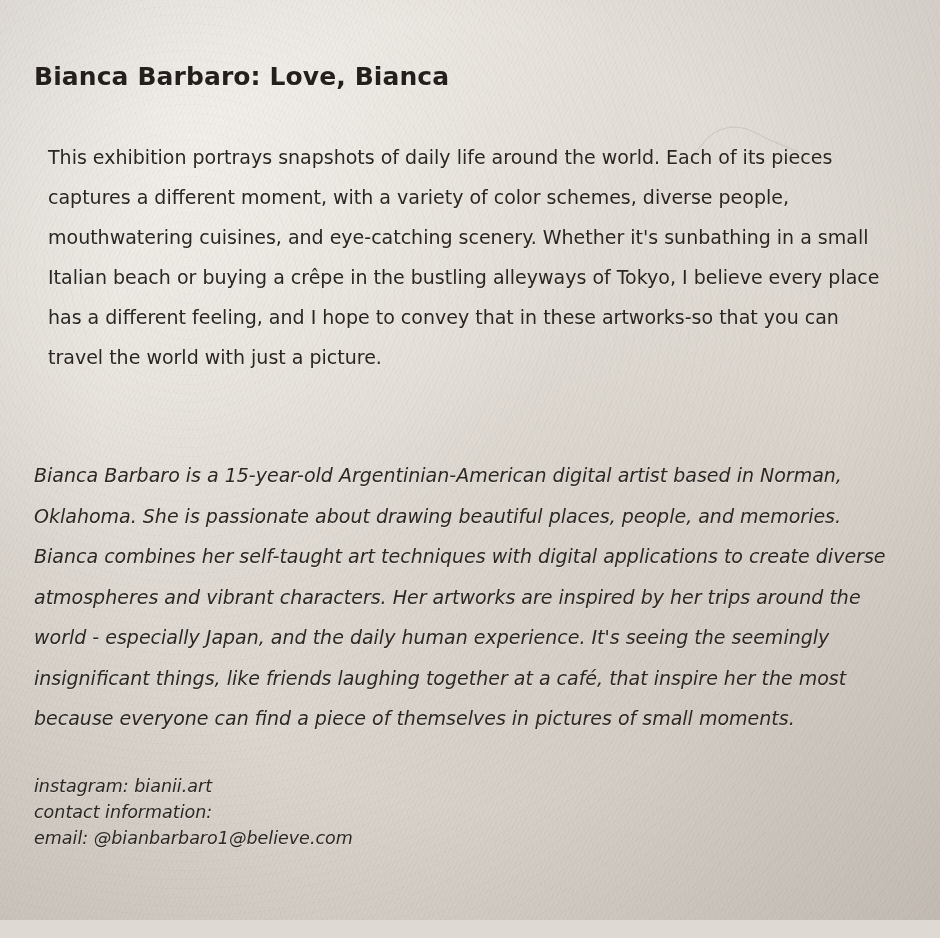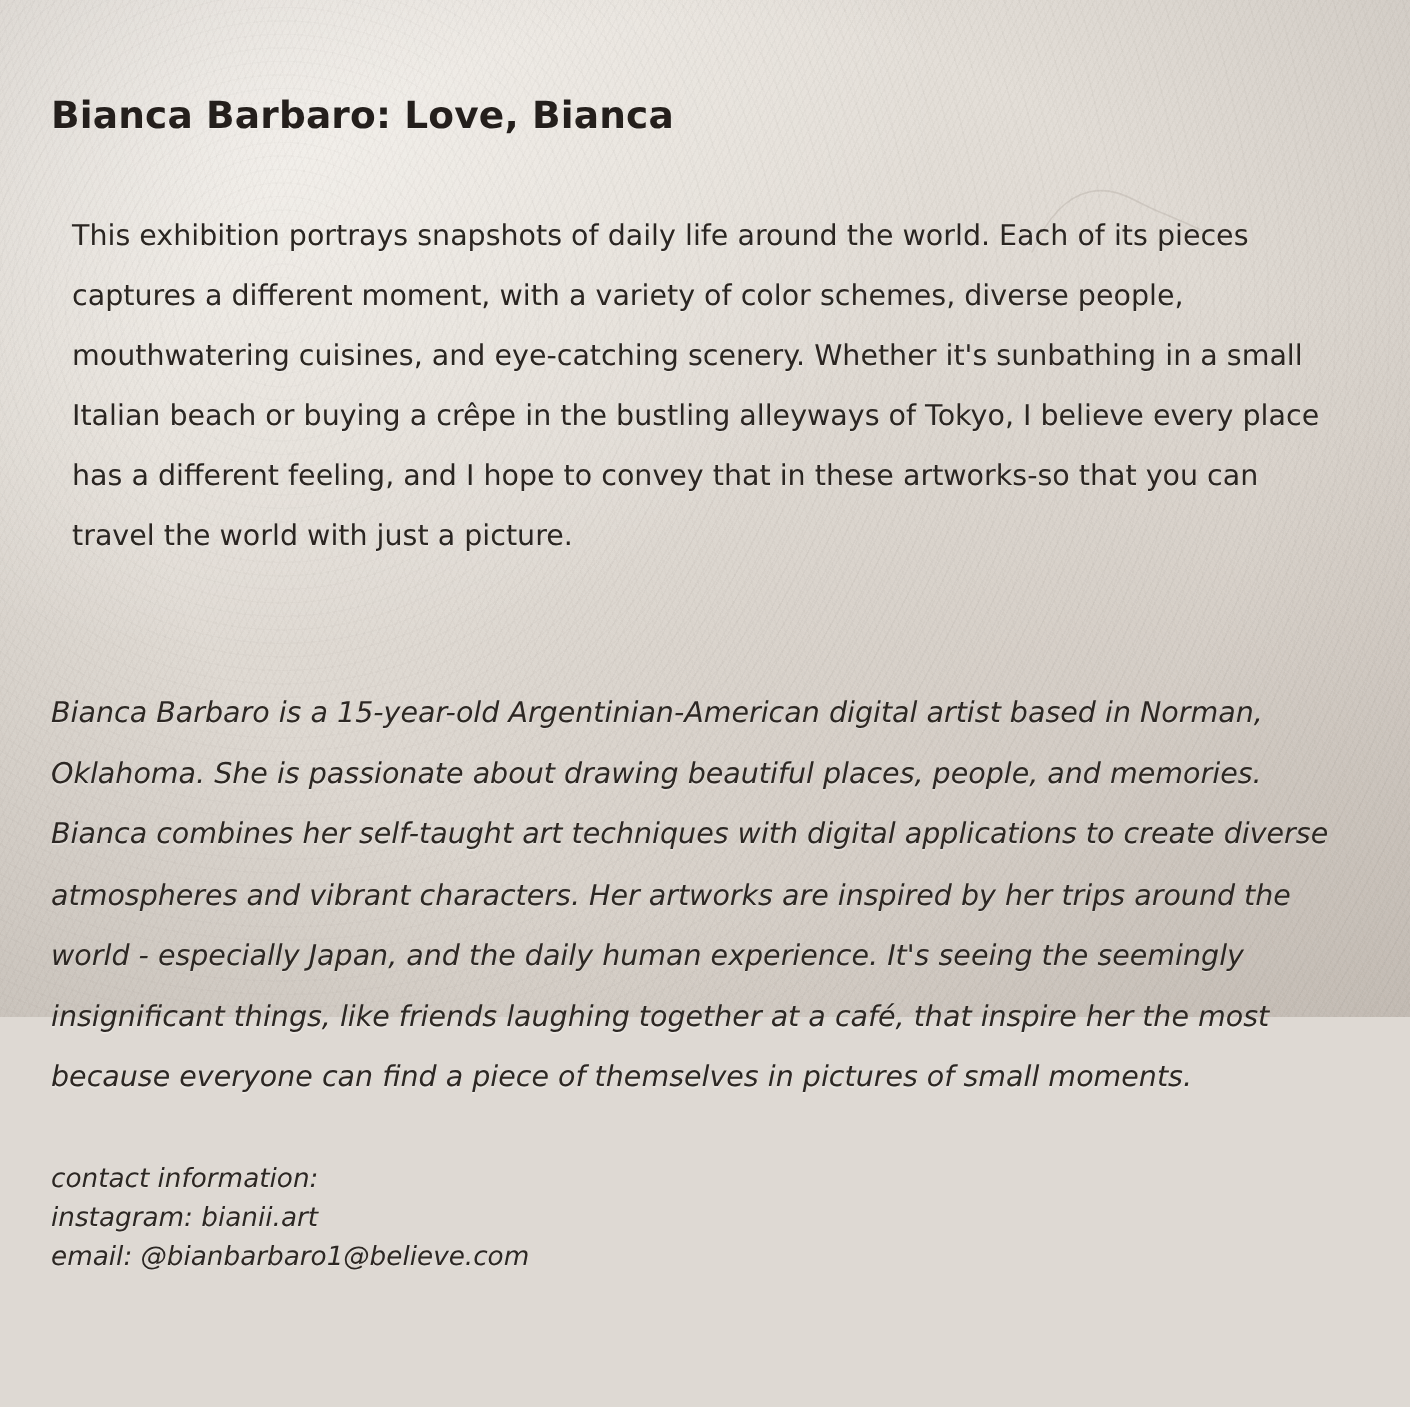--- a/index.html
+++ b/index.html
@@ -11,21 +11,21 @@
     height: 938px;
     overflow: hidden;
     font-family: "DejaVu Sans", sans-serif;
     background: #ded9d3;
   }
 
   
   #panel {
     position: relative;
     width: 940px;
-    height: 678px;
+    height: 920px;
     background:
       radial-gradient(ellipse at 18% 12%, rgba(255,253,250,0.55) 0%, rgba(255,255,255,0) 42%),
       radial-gradient(ellipse at 82% 78%, rgba(196,188,180,0.40) 0%, rgba(255,255,255,0) 46%),
       linear-gradient(160deg, #e6e1db 0%, #e3ded7 28%, #ddd7d0 58%, #d6cfc7 100%);
     box-sizing: border-box;
   }
 
   
   #grain {
     position: absolute;
@@ -125,19 +125,19 @@
 
     <h1 class="title">Bianca Barbaro: Love, Bianca</h1>
 
     <p class="body-para">This exhibition portrays snapshots of daily life around the world. Each of its pieces captures a different moment, with a variety of color schemes, diverse people, mouthwatering cuisines, and eye-catching scenery. Whether it's sunbathing in a small Italian beach or buying a crêpe in the bustling alleyways of Tokyo, I believe every place has a different feeling, and I hope to convey that in these artworks-so that you can travel the world with just a picture.</p>
 
     <div class="bio-block">
       <p class="bio-para">Bianca Barbaro is a 15-year-old Argentinian-American digital artist based in Norman, Oklahoma. She is passionate about drawing beautiful places, people, and memories. Bianca combines her self-taught art techniques with digital applications to create diverse atmospheres and vibrant characters. Her artworks are inspired by her trips around the world - especially Japan, and the daily human experience. It's seeing the seemingly insignificant things, like friends laughing together at a café, that inspire her the most because everyone can find a piece of themselves in pictures of small moments.</p>
     </div>
 
     <div class="contact-block">
+      <p class="contact-line">instagram: bianii.art</p>
       <p class="contact-line">contact information:</p>
-      <p class="contact-line">instagram: bianii.art</p>
       <p class="contact-line">email: @bianbarbaro1@believe.com</p>
     </div>
 
   </div>
 </div>
 
 </body></html>

